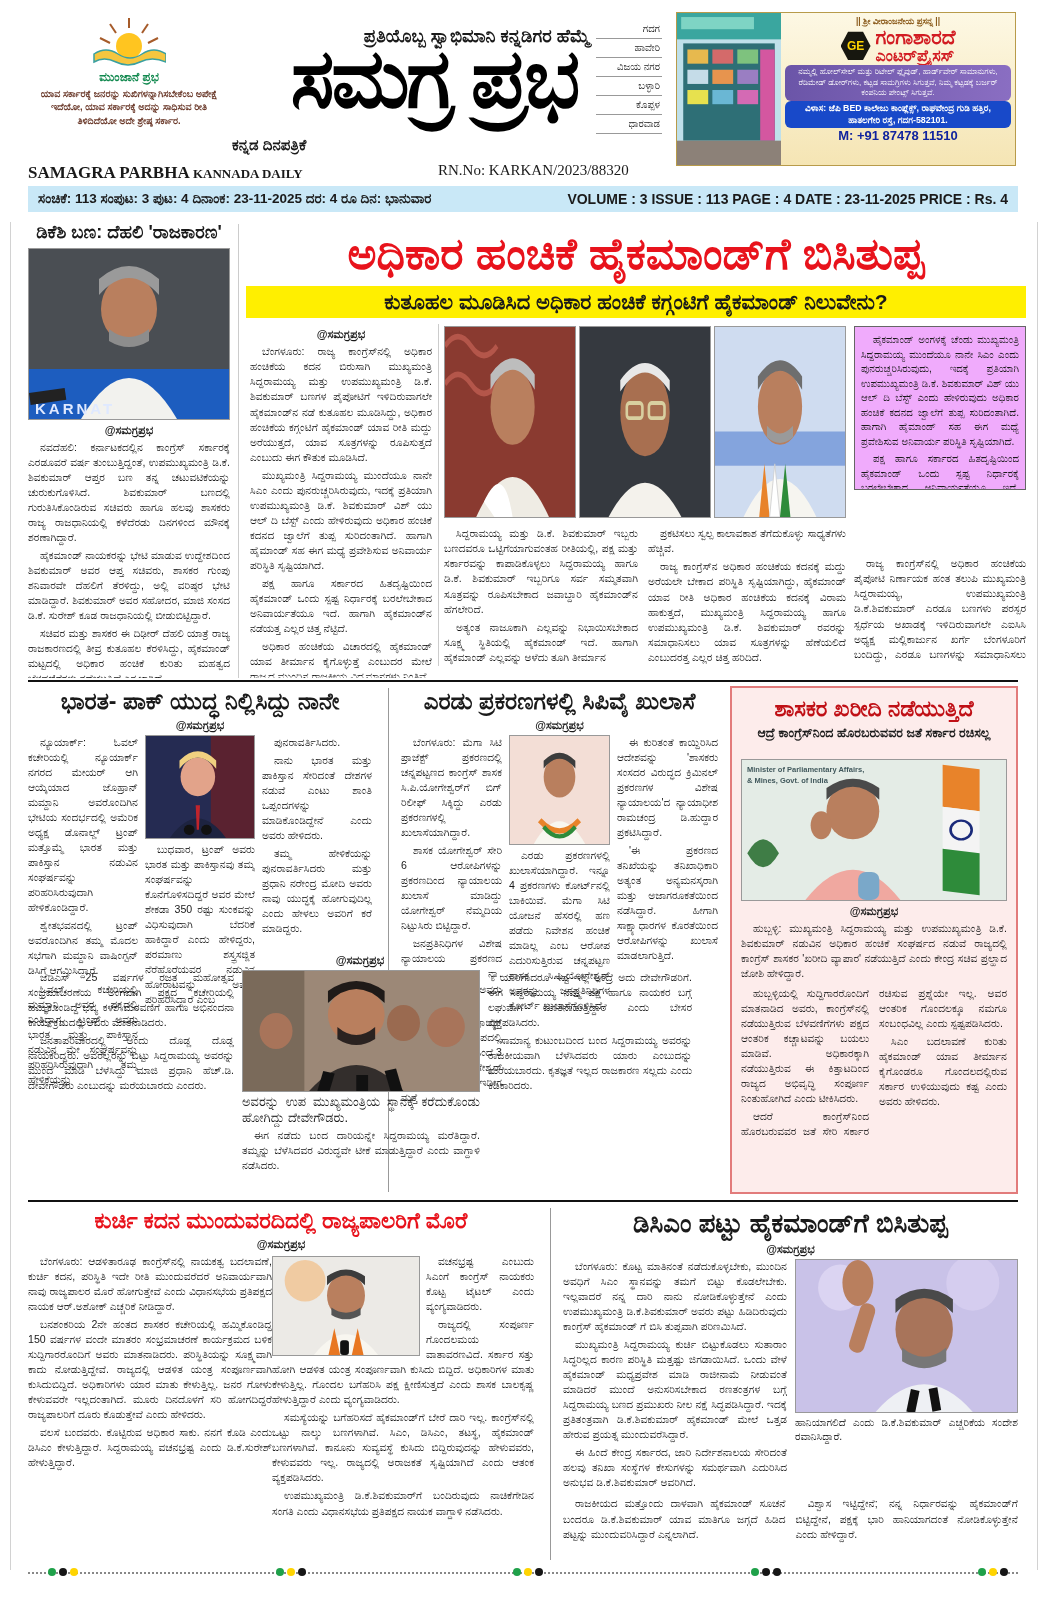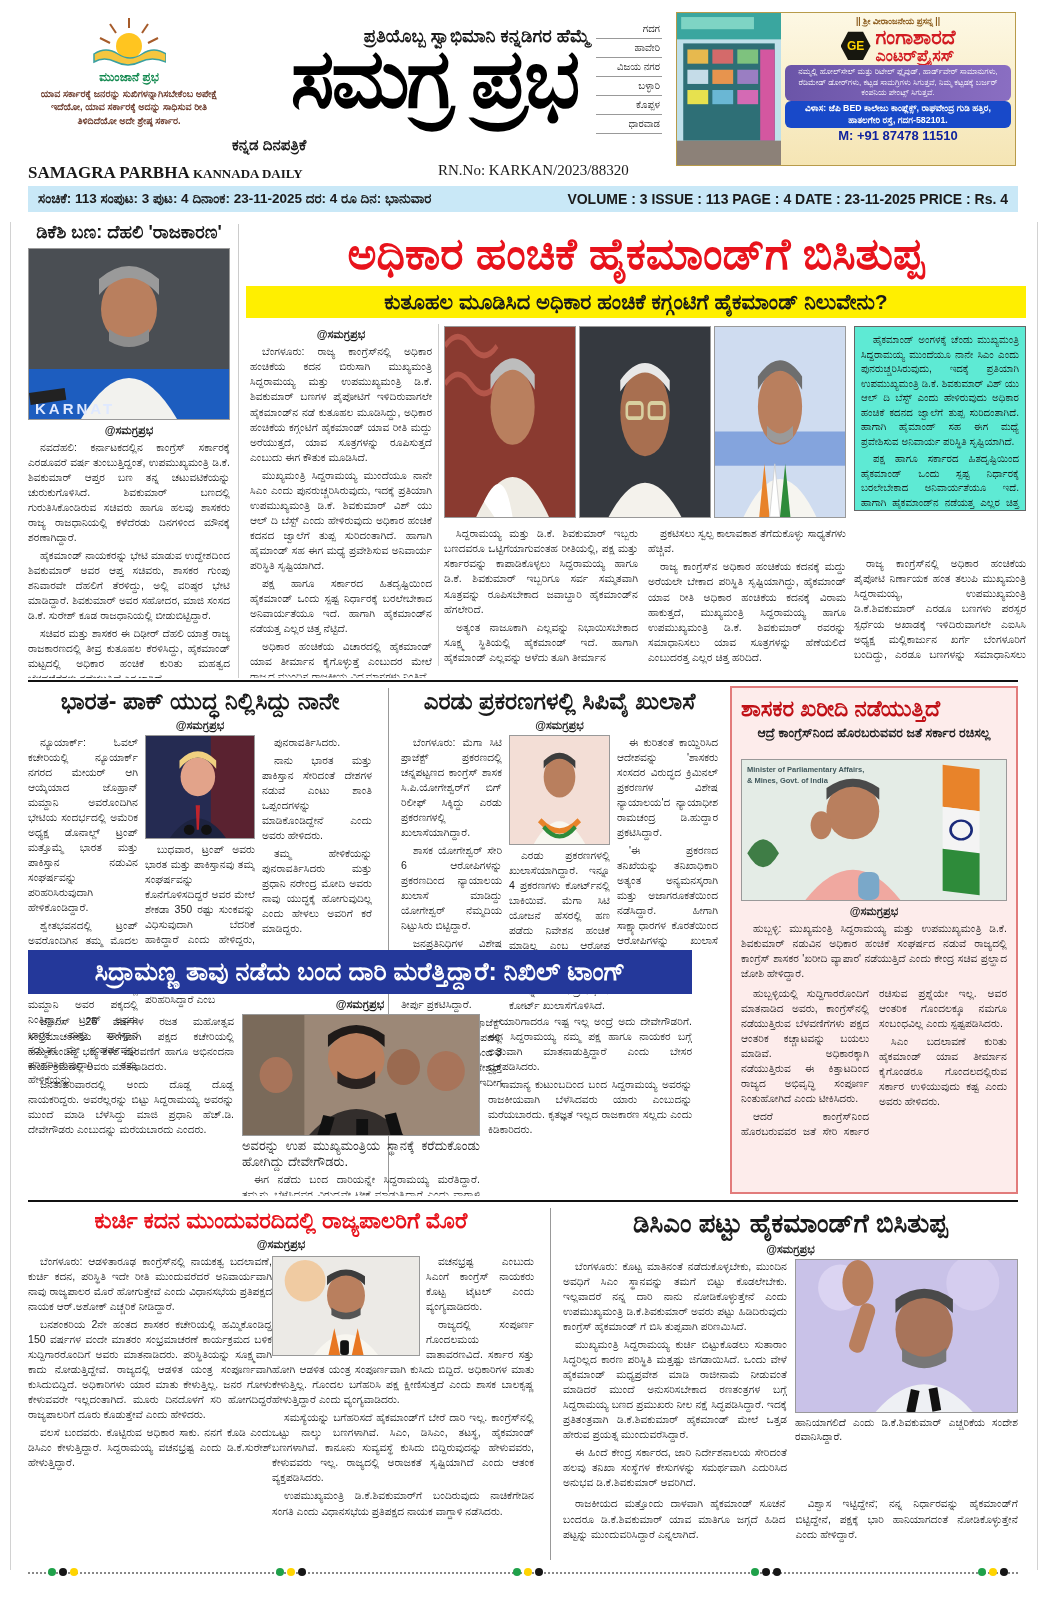--- a/index.html
+++ b/index.html
@@ -58,38 +58,38 @@
   
   .sec-lead{position:absolute;left:238px;top:224px;width:780px;height:454px;overflow:hidden;border-left:1px solid #ccc;padding-left:7px;}
   .lead-h{font-size:44px;font-weight:900;color:#e8131c;text-align:center;line-height:1.35;}
   .lead-sub{margin-top:3px;background:#ffef00;font-size:21px;font-weight:900;text-align:center;padding:4px 0;}
   .lead-grid{position:relative;height:342px;margin-top:6px;}
   .lg-col1{position:absolute;left:4px;top:0;width:182px;height:100%;border-right:1px solid #ccc;padding-right:6px;}
   .lg-photos{position:absolute;left:198px;top:2px;width:402px;height:192px;display:flex;gap:3px;}
   .lg-photos .photo{flex:1;border:1px solid #999;}
   .lg-b1{position:absolute;left:198px;top:202px;width:194px;height:140px;}
   .lg-b2{position:absolute;left:402px;top:202px;width:198px;height:140px;}
-  .lg-box{position:absolute;left:608px;top:2px;width:172px;height:185px;border:1.5px solid #666;background:#5eead4;
+  .lg-box{position:absolute;left:608px;top:2px;width:172px;height:164px;border:1.5px solid #666;background:#f0abfc;
     padding:6px;box-sizing:border-box;overflow:hidden;font-size:10.2px;}
   .lg-rc{position:absolute;left:608px;top:232px;width:172px;height:110px;}
   
   .band2{position:absolute;left:28px;top:680px;width:990px;height:514px;border-top:2px solid #111;}
   .sec-indo{position:absolute;left:0;top:6px;width:344px;height:504px;overflow:hidden;}
   .sec-indo h3{font-size:23px;text-align:center;}
   .indo-flex{display:flex;gap:7px;margin-top:2px;}
   .indo-flex .ic{flex:1;}
   .ph-trump{height:102px;margin-bottom:3px;border:1px solid #999;}
   .sec-cpy{position:absolute;left:360px;top:6px;width:330px;height:504px;overflow:hidden;border-left:1px solid #999;padding-left:12px;box-sizing:border-box;}
   .sec-cpy h3{font-size:23px;text-align:center;}
   .cpy-flex{display:flex;gap:7px;margin-top:2px;}
   .cpy-flex .ic{flex:1;}
   .ph-cpy{height:108px;margin-bottom:3px;border:1px solid #999;}
   .sec-kha{position:absolute;left:702px;top:4px;width:288px;height:508px;background:#fdeceb;border:2px solid #e27b7b;
     box-sizing:border-box;padding:8px 9px;overflow:hidden;}
-  .sec-kha h3{font-size:22px;color:#c01016;text-align:left;}
+  .sec-kha h3{font-size:22px;color:#c01016;text-align:center;}
   .kha-sub{font-size:12.6px;font-weight:bold;text-align:center;margin-top:4px;}
   .ph-joshi{height:140px;margin-top:18px;border:1px solid #999;}
   .kha-cols{column-count:2;column-gap:10px;margin-top:2px;}
   
   .band3{position:absolute;left:28px;top:950px;width:664px;height:246px;overflow:hidden;}
   .nik-bar{background:#24389a;color:#fff;font-size:25px;font-weight:900;text-align:center;padding:7px 0;}
   .nik-flex{display:flex;gap:8px;margin-top:0;}
   .nc1{width:206px;flex:none;}
   .nc2{width:238px;flex:none;}
   .nc3{flex:1;}
@@ -380,21 +380,20 @@
       </div>
       <div class="kha-cols col">
         <p>ಹುಬ್ಬಳ್ಳಿಯಲ್ಲಿ ಸುದ್ದಿಗಾರರೊಂದಿಗೆ ಮಾತನಾಡಿದ ಅವರು, ಕಾಂಗ್ರೆಸ್‌ನಲ್ಲಿ ನಡೆಯುತ್ತಿರುವ ಬೆಳವಣಿಗೆಗಳು ಪಕ್ಷದ ಆಂತರಿಕ ಕಚ್ಚಾಟವನ್ನು ಬಯಲು ಮಾಡಿವೆ. ಅಧಿಕಾರಕ್ಕಾಗಿ ನಡೆಯುತ್ತಿರುವ ಈ ಕಿತ್ತಾಟದಿಂದ ರಾಜ್ಯದ ಅಭಿವೃದ್ಧಿ ಸಂಪೂರ್ಣ ನಿಂತುಹೋಗಿದೆ ಎಂದು ಟೀಕಿಸಿದರು.</p>
         <p>ಆದರೆ ಕಾಂಗ್ರೆಸ್‌ನಿಂದ ಹೊರಬರುವವರ ಜತೆ ಸೇರಿ ಸರ್ಕಾರ ರಚಿಸುವ ಪ್ರಶ್ನೆಯೇ ಇಲ್ಲ. ಅವರ ಆಂತರಿಕ ಗೊಂದಲಕ್ಕೂ ನಮಗೂ ಸಂಬಂಧವಿಲ್ಲ ಎಂದು ಸ್ಪಷ್ಟಪಡಿಸಿದರು.</p>
         <p>ಸಿಎಂ ಬದಲಾವಣೆ ಕುರಿತು ಹೈಕಮಾಂಡ್ ಯಾವ ತೀರ್ಮಾನ ಕೈಗೊಂಡರೂ ಗೊಂದಲದಲ್ಲಿರುವ ಸರ್ಕಾರ ಉಳಿಯುವುದು ಕಷ್ಟ ಎಂದು ಅವರು ಹೇಳಿದರು.</p>
       </div>
     </div>
   </div>
 
   <div class="band3">
-    <div class="nik-bar">ಸಿದ್ರಾಮಣ್ಣ ತಾವು ನಡೆದು ಬಂದ ದಾರಿ ಮರೆತ್ತಿದ್ದಾರೆ: ನಿಖಿಲ್ ಟಾಂಗ್</div>
     <div class="byline">@ಸಮಗ್ರಪ್ರಭ</div>
     <div class="nik-flex">
       <div class="nc1 col">
         <p>ಜೆಡಿಎಸ್ 25 ವರ್ಷಗಳ ರಜತ ಮಹೋತ್ಸವ ಸಂಭ್ರಮಾಚರಣೆಯ ಅಂಗವಾಗಿ ಪಕ್ಷದ ಕಚೇರಿಯಲ್ಲಿ ಹಮ್ಮಿಕೊಂಡಿದ್ದ ಭವ್ಯ ಕಳಶ ಮೆರವಣಿಗೆ ಹಾಗೂ ಅಭಿನಂದನಾ ಕಾರ್ಯಕ್ರಮದಲ್ಲಿ ಅವರು ಮಾತನಾಡಿದರು.</p>
         <p>ಜನತಾಪರಿವಾರದಲ್ಲಿ ಅಂದು ದೊಡ್ಡ ದೊಡ್ಡ ನಾಯಕರಿದ್ದರು. ಅವರೆಲ್ಲರನ್ನು ಬಿಟ್ಟು ಸಿದ್ದರಾಮಯ್ಯ ಅವರನ್ನು ಮುಂದೆ ಮಾಡಿ ಬೆಳೆಸಿದ್ದು ಮಾಜಿ ಪ್ರಧಾನಿ ಹೆಚ್.ಡಿ. ದೇವೇಗೌಡರು ಎಂಬುದನ್ನು ಮರೆಯಬಾರದು ಎಂದರು.</p>
       </div>
       <div class="nc2">
         <div class="photo ph-nik">
           <svg viewBox="0 0 100 60" preserveAspectRatio="none">
             <rect width="100" height="60" fill="#9c8877"></rect>

